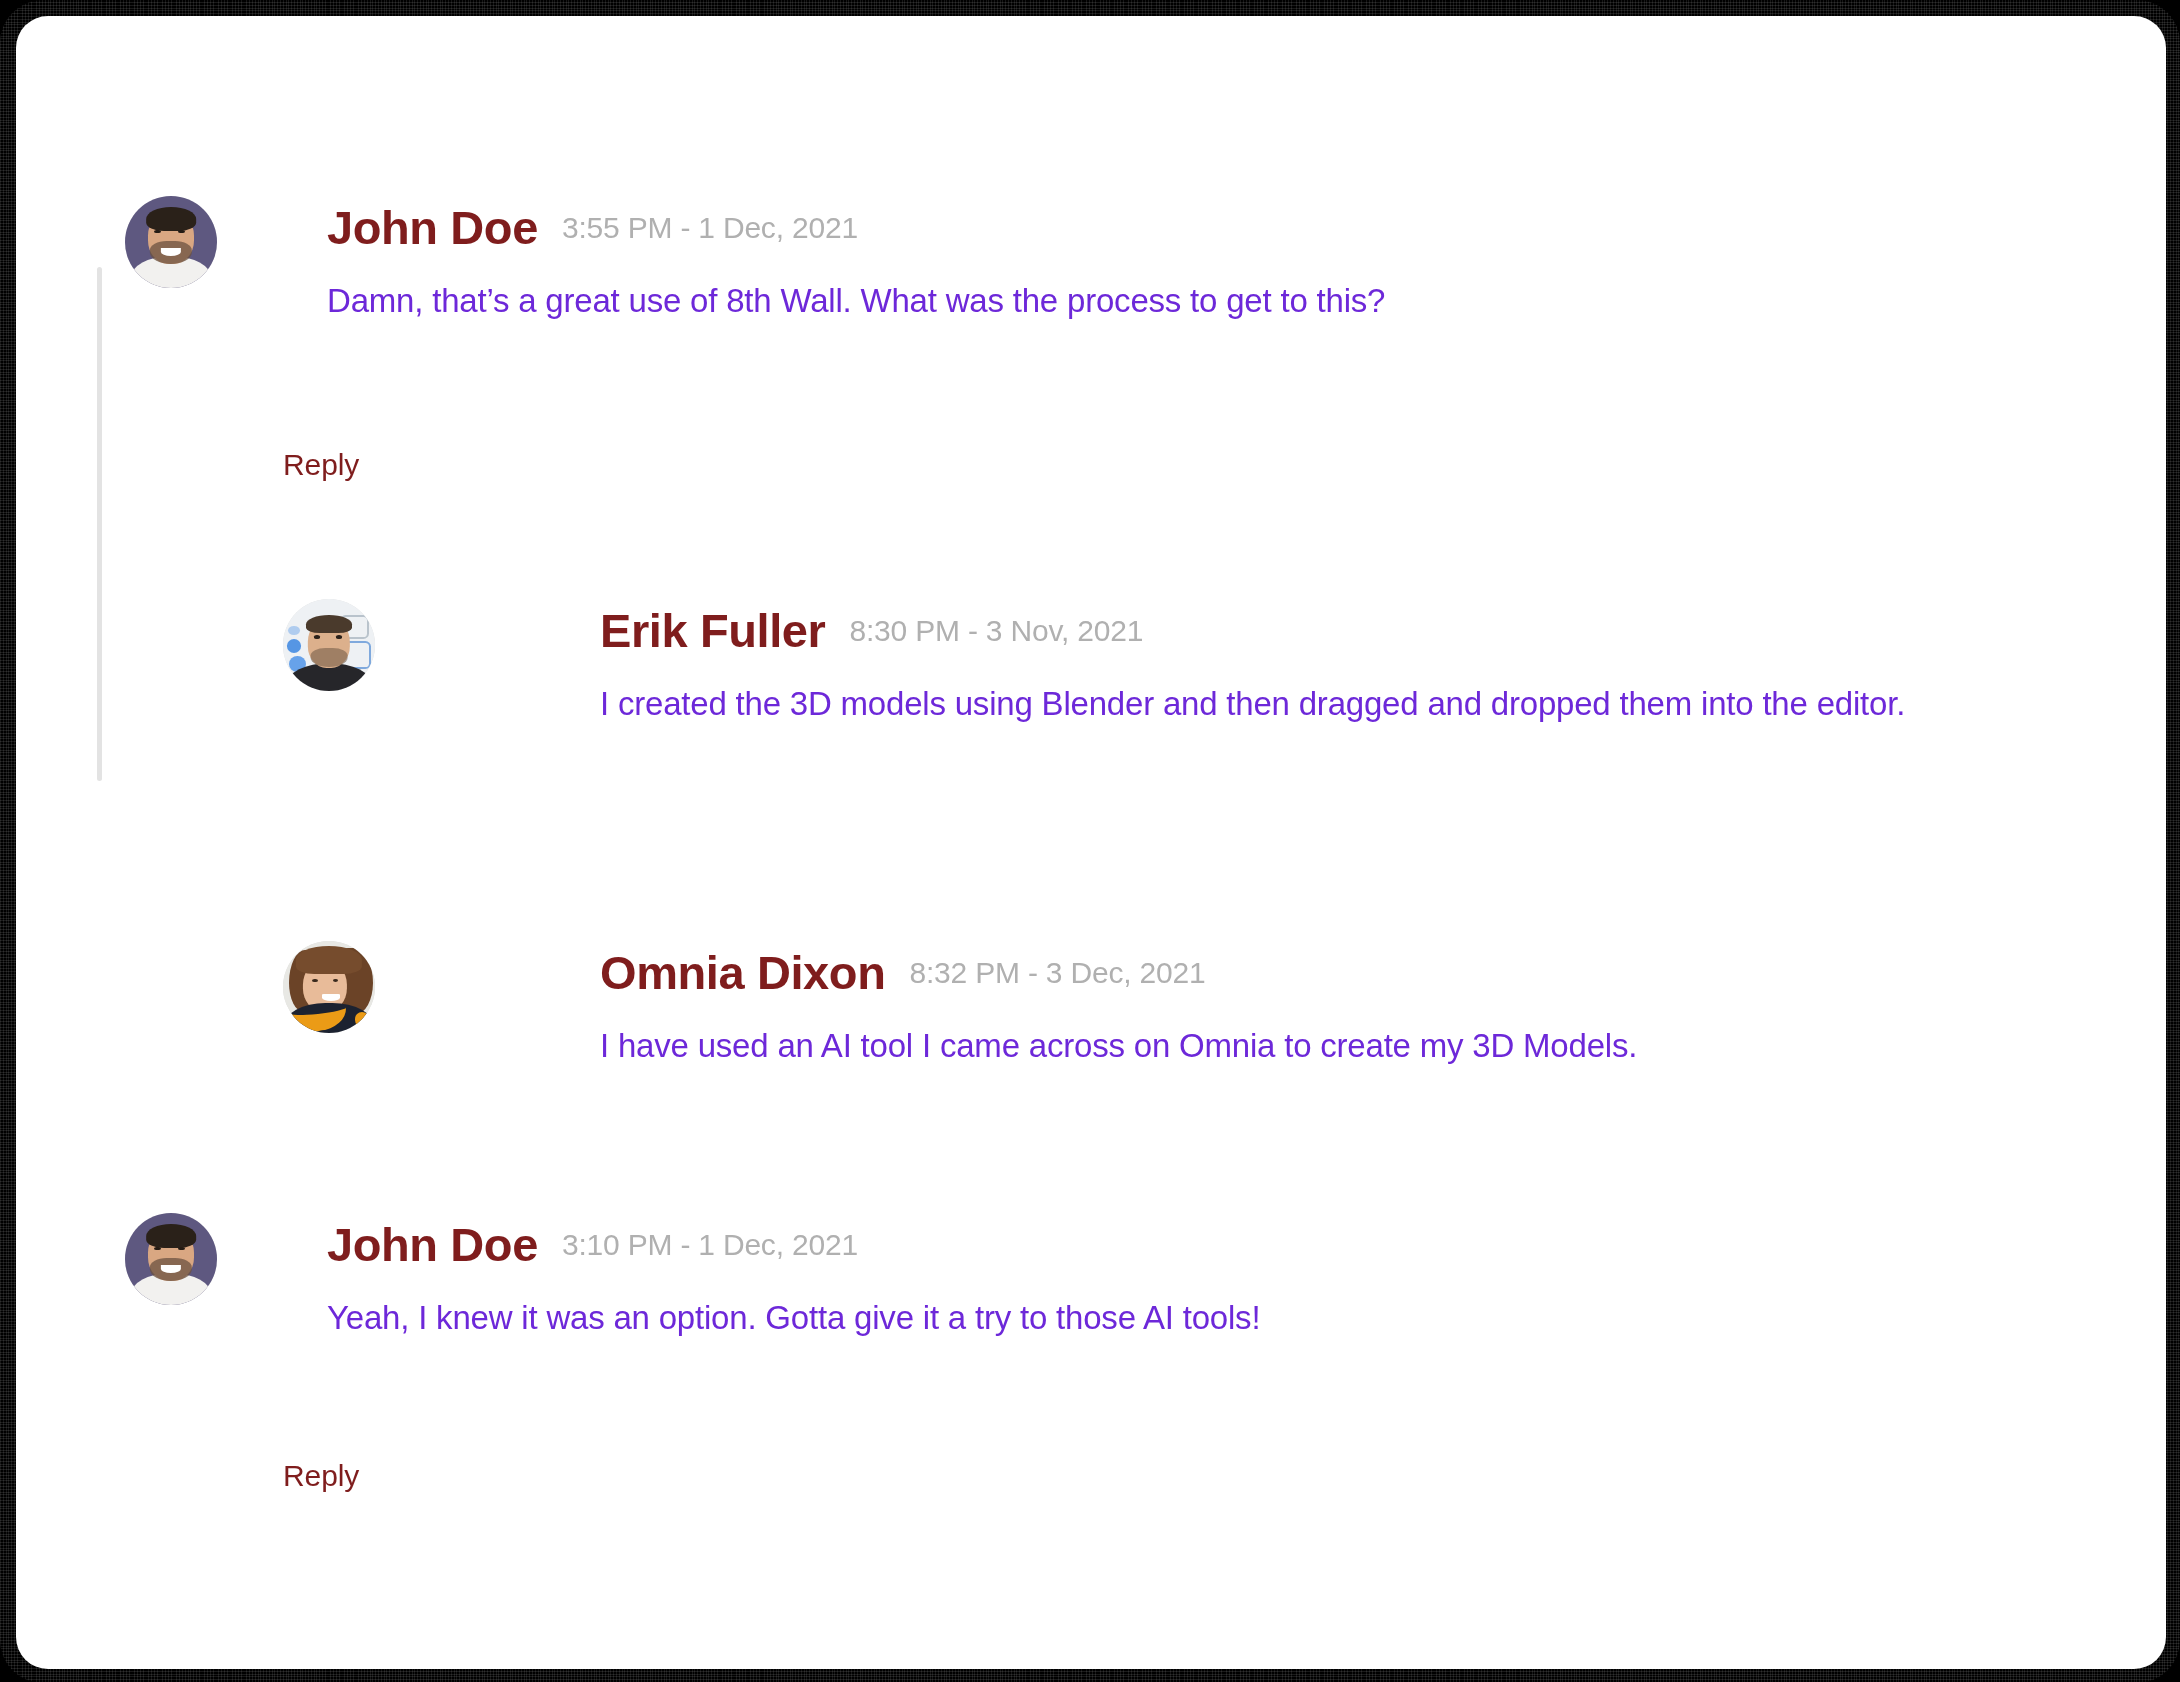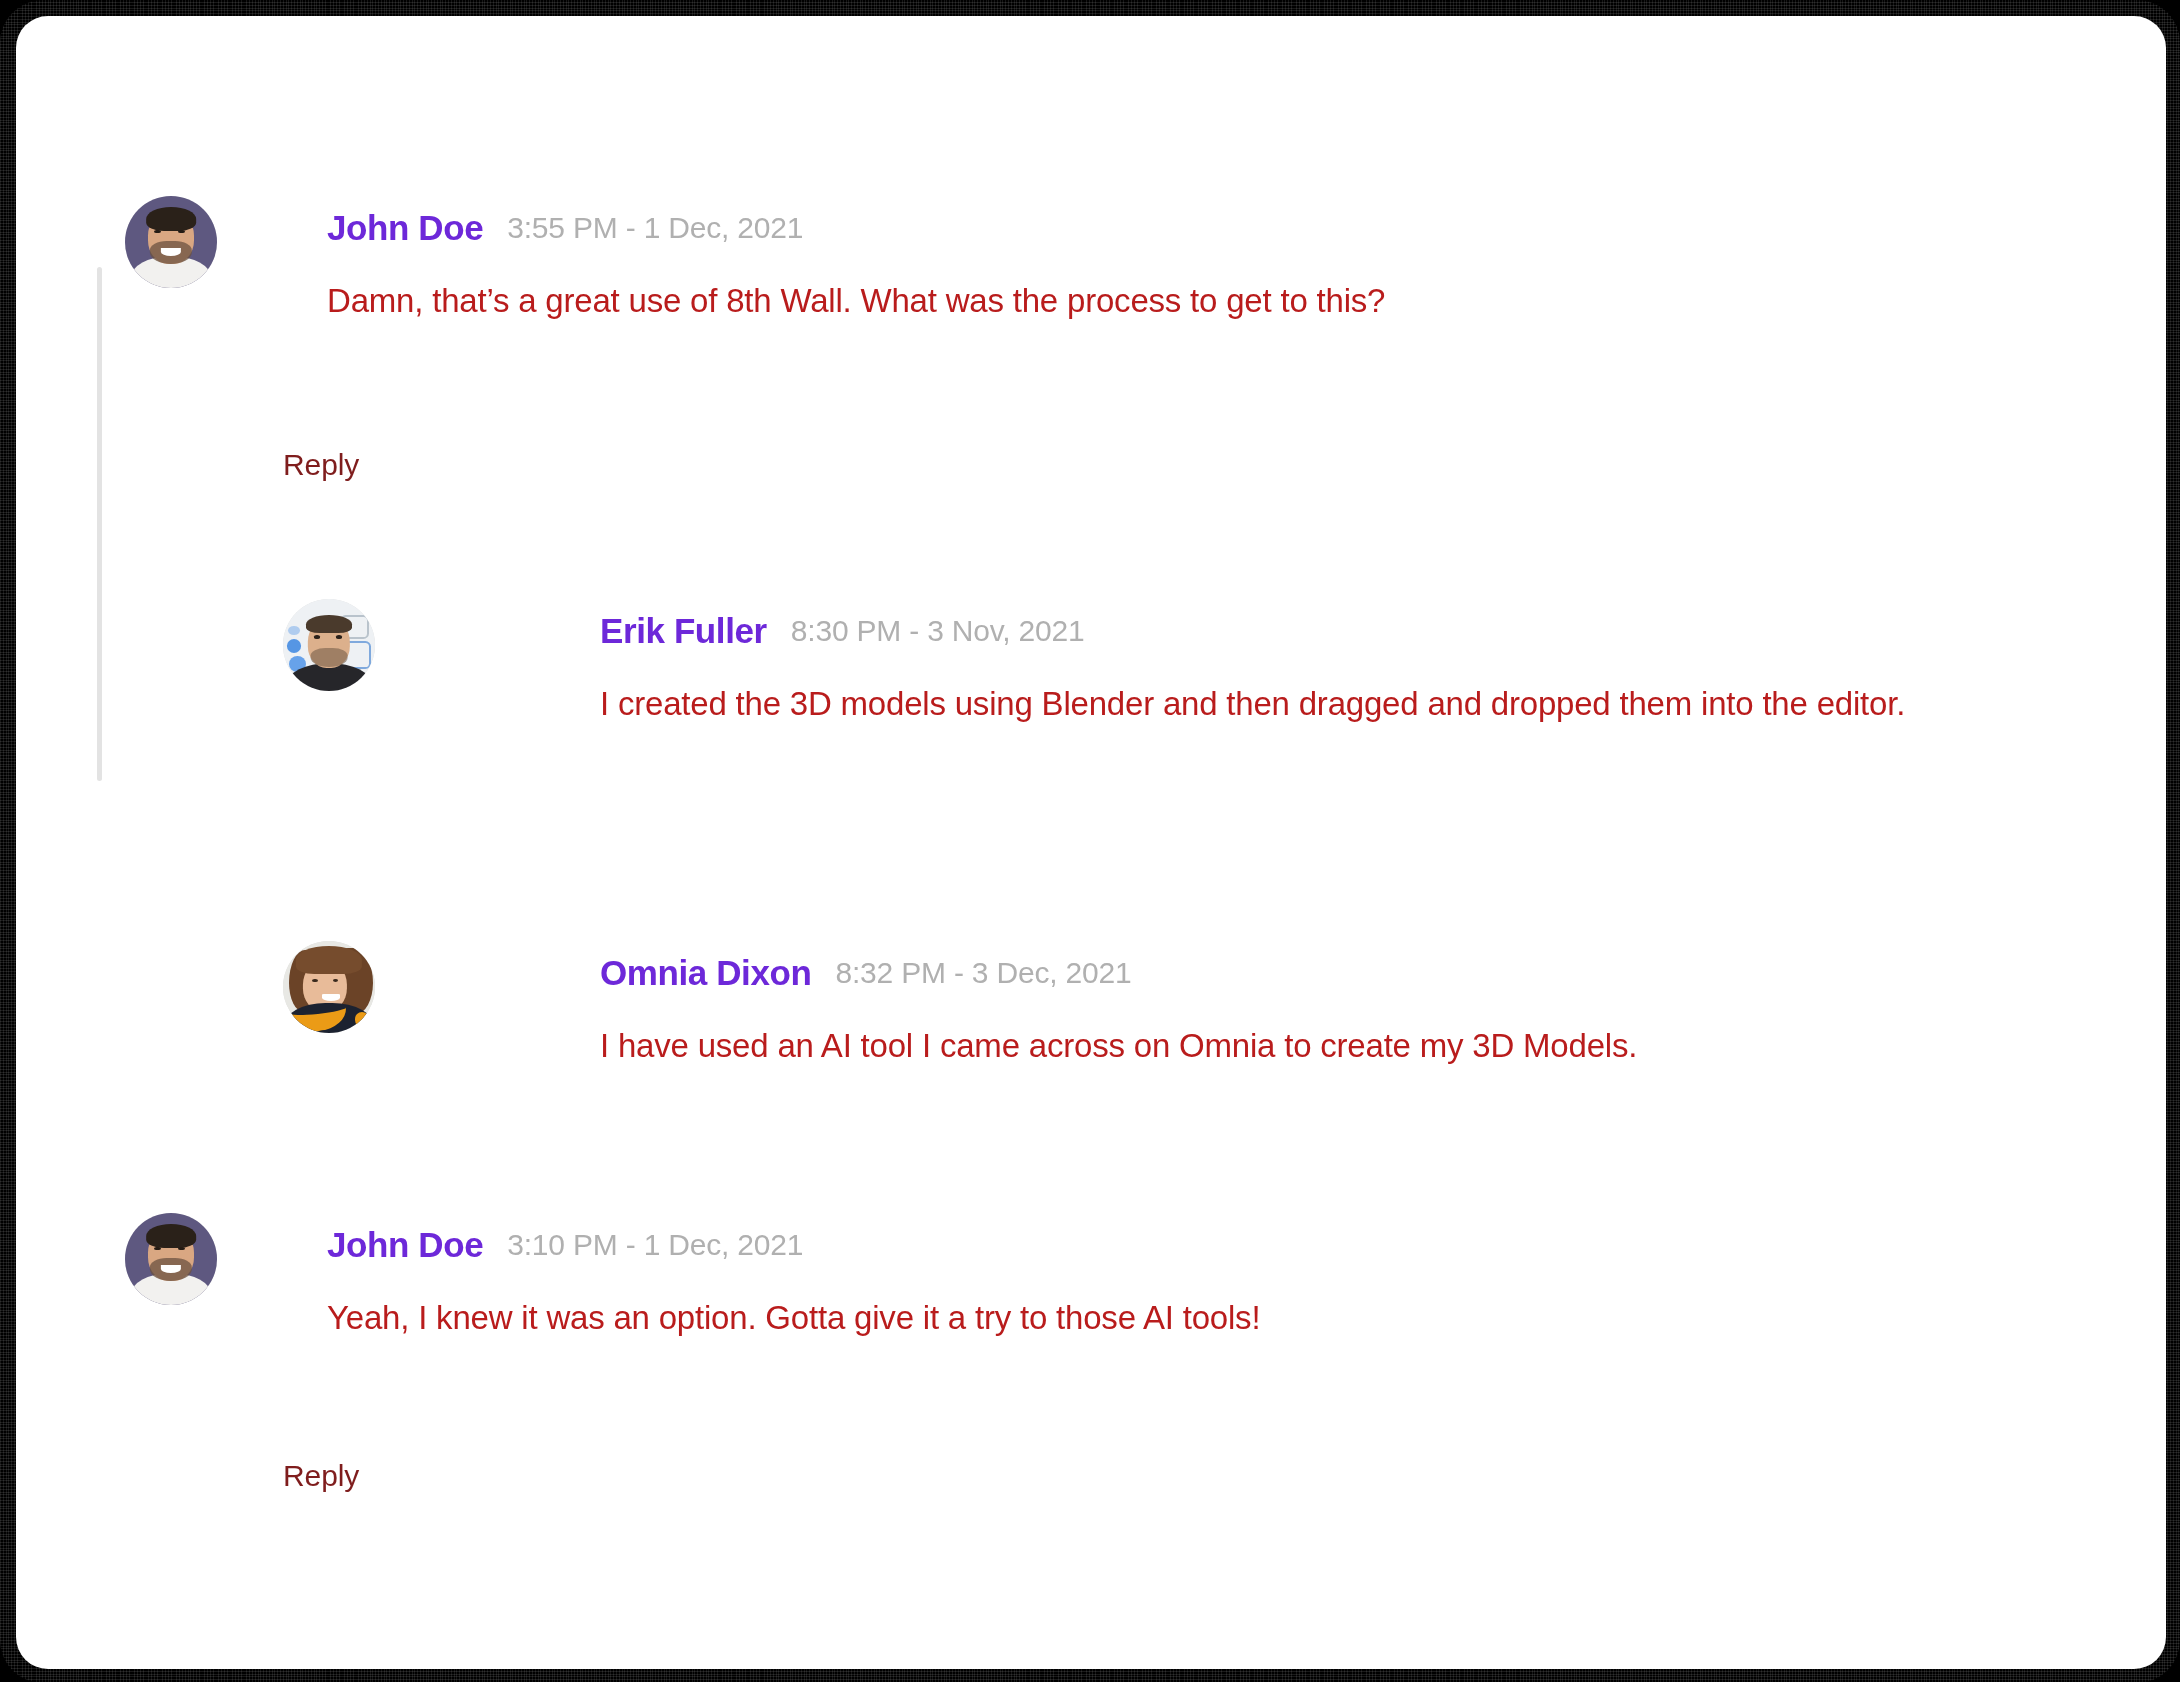--- a/index.html
+++ b/index.html
@@ -82,40 +82,40 @@
     height: 92px;
     border-radius: 50%;
     overflow: hidden;
     flex: none;
     background: #ddd;
   }
   .comment.root > .body-wrap,
   .comment.root > .c-head { margin-left: 0; }
 
   .c-name {
-    font-size: 35px;
+    font-size: 47px;
     font-weight: 700;
-    color: #6d28d9;
+    color: #7f1d1d;
     letter-spacing: -0.4px;
     line-height: 1;
     white-space: nowrap;
   }
   .c-time {
     font-size: 30px;
     font-weight: 400;
     color: #b0b0b0;
     letter-spacing: -0.2px;
     line-height: 1;
     white-space: nowrap;
     margin-left: 24px;
   }
   .c-text {
     font-size: 33px;
     font-weight: 400;
-    color: #b91c1c;
+    color: #6d28d9;
     line-height: 1.58;
     letter-spacing: -0.2px;
     margin: 22.5px 0 0 0;
   }
   .c-reply {
     font-size: 30px;
     color: #7f1d1d;
     letter-spacing: -0.1px;
     line-height: 1;
     cursor: pointer;

